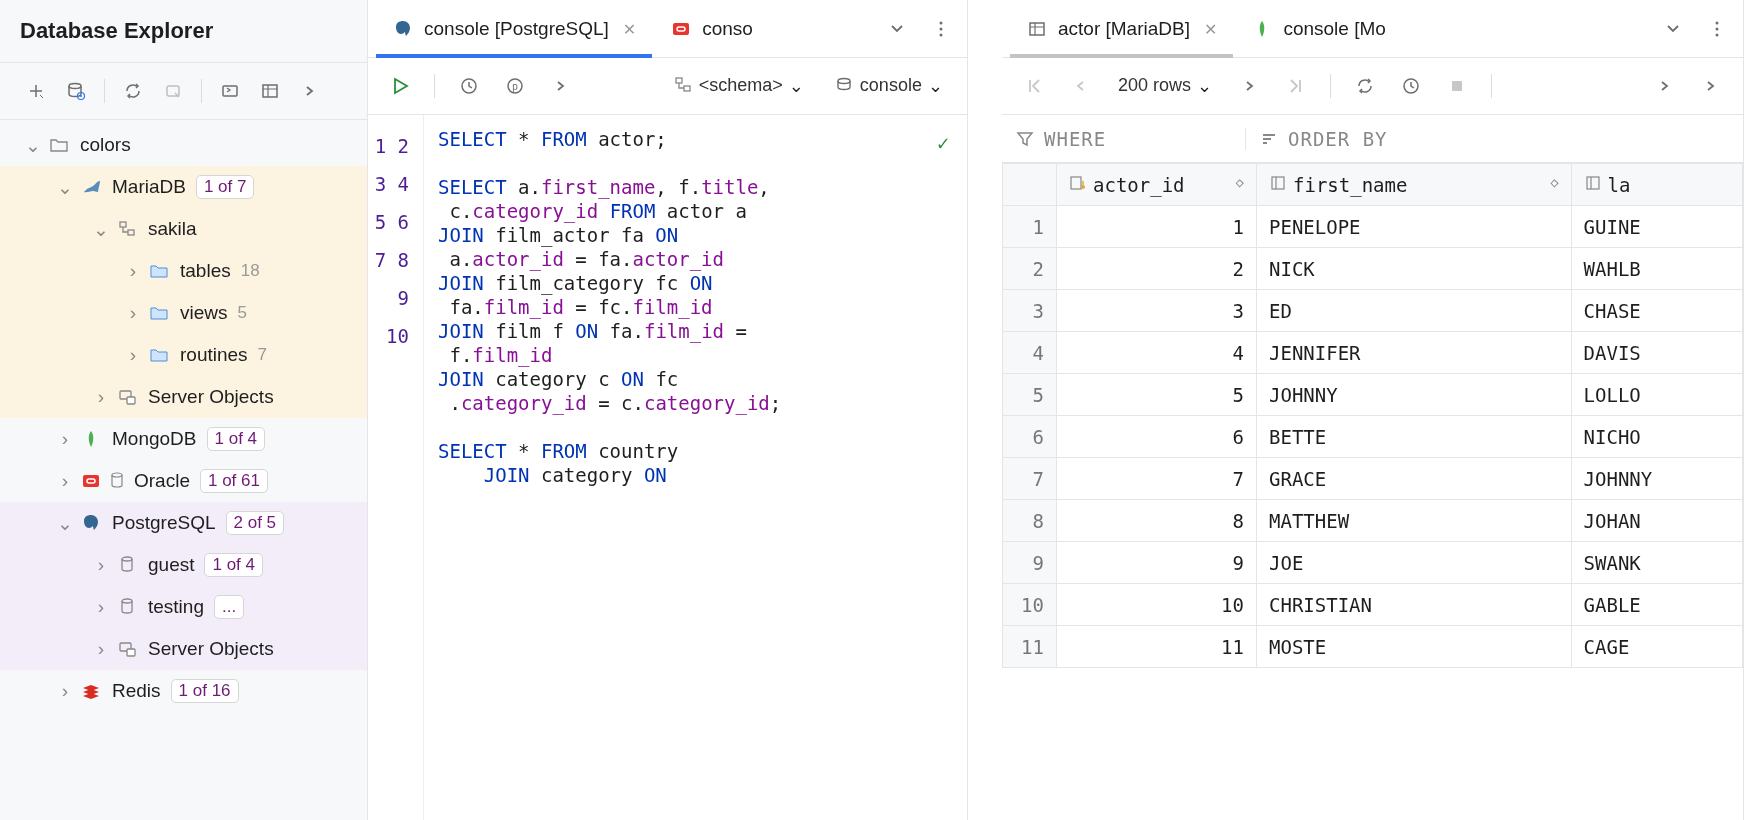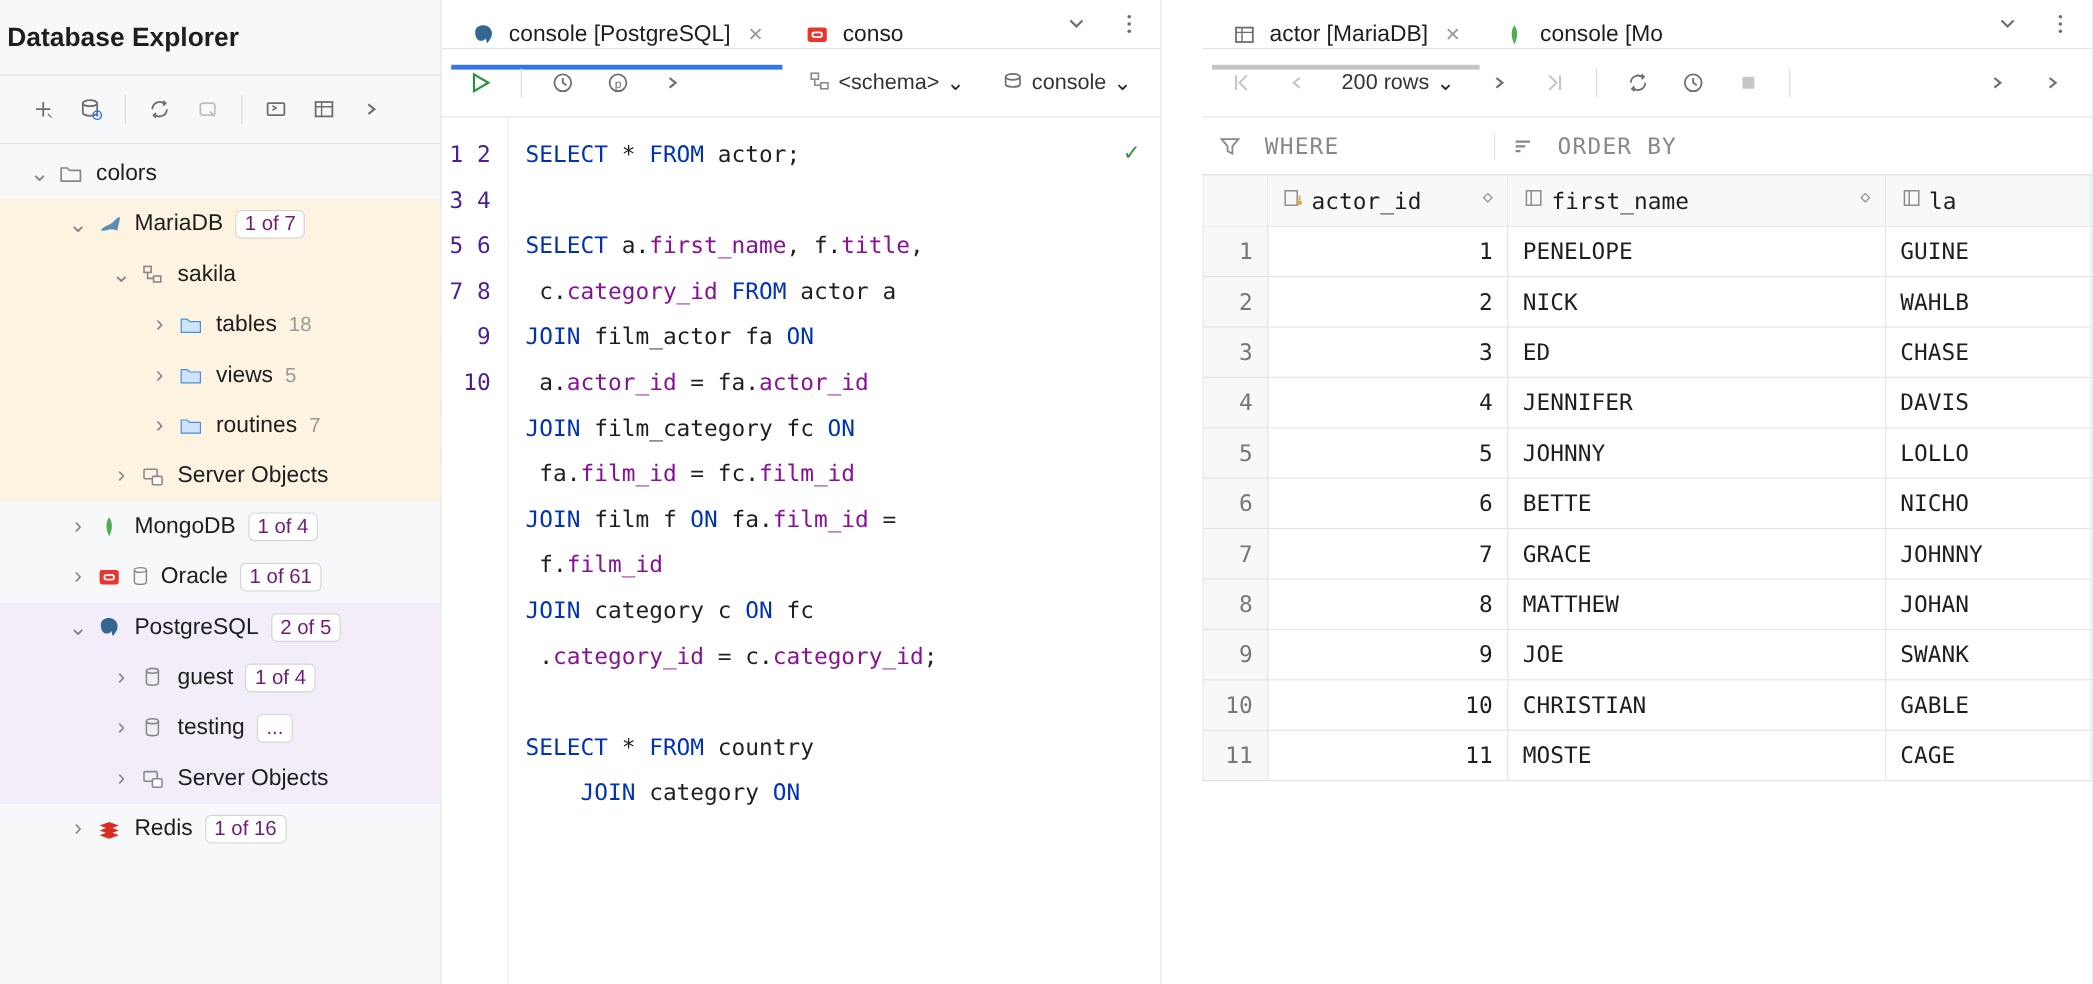--- a/index.html
+++ b/index.html
@@ -1,19 +1,19 @@
 <!DOCTYPE html>
 <html><head>
 <meta charset="utf-8">
 <style>
 * { margin: 0; padding: 0; box-sizing: border-box; }
 body { font-family: -apple-system, BlinkMacSystemFont, "Segoe UI", sans-serif; font-size: 14px; color: #1e1e1e; background: #fff; overflow: hidden; }
 .app { display: flex; width: 1744px; height: 820px; }
 .sidebar { width: 368px; border-right: 1px solid #e5e5e5; background: #f7f8fa; display: flex; flex-direction: column; }
-.sidebar-header { padding: 18px 6px; border-bottom: 1px solid #e5e5e5; }
+.sidebar-header { padding: 18px 20px; border-bottom: 1px solid #e5e5e5; }
 .sidebar-title { font-size: 22px; font-weight: 600; }
 .sidebar-toolbar { display: flex; align-items: center; gap: 4px; padding: 10px 18px; border-bottom: 1px solid #e5e5e5; height: 57px; }
 .icon-btn { width: 36px; height: 36px; display: inline-flex; align-items: center; justify-content: center; cursor: pointer; border-radius: 4px; color: #6e6e6e; }
 .divider-v { width: 1px; height: 24px; background: #dcdcdc; margin: 0 6px; }
 .tree { flex: 1; overflow: auto; padding-top: 4px; font-size: 19px; }
 .tree-row { display: flex; align-items: center; height: 42px; padding-left: 24px; cursor: pointer; white-space: nowrap; }
 .tree-row.l1 { padding-left: 56px; }
 .tree-row.l2 { padding-left: 92px; }
 .tree-row.l3 { padding-left: 124px; }
 .tree-row .chev { width: 18px; display: inline-flex; justify-content: center; color: #888; margin-right: 4px; }
@@ -22,41 +22,41 @@
 .tree-row .badge { margin-left: 10px; color: #701a75; font-size: 17px; padding: 1px 7px; border: 1px solid #d6d6d6; border-radius: 5px; background: #fff; }
 .tree-row .count { margin-left: 10px; color: #999; font-size: 17px; }
 .hl-orange { background: #fdf3e1; }
 .hl-purple { background: #f3edf9; }
 
 .main { flex: 1; display: flex; }
 .pane { display: flex; flex-direction: column; border-right: 1px solid #e5e5e5; }
 .pane.editor { width: 600px; }
 .pane.results { flex: 1; margin-left: 34px; }
 
-.tabbar { display: flex; height: 41px; border-bottom: 1px solid #e5e5e5; padding: 0 8px; gap: 2px; }
+.tabbar { display: flex; height: 58px; border-bottom: 1px solid #e5e5e5; padding: 0 8px; gap: 2px; }
 .tab { display: flex; align-items: center; gap: 10px; padding: 0 16px; height: 58px; cursor: pointer; font-size: 19px; white-space: nowrap; }
 .tab.active { border-bottom: 4px solid #3574f0; padding-top: 4px; }
 .tab .close { color: #999; font-size: 16px; margin-left: 4px; }
 .tab-overflow { display: flex; align-items: center; gap: 8px; margin-left: auto; }
 .tab .ico, .tab-ico { width: 22px; height: 22px; display: inline-flex; align-items: center; justify-content: center; }
 
 .toolbar2 { display: flex; align-items: center; height: 57px; padding: 0 14px; gap: 10px; border-bottom: 1px solid #e5e5e5; }
 .run-btn { color: #2a8f3c; }
 .tb-label { font-size: 18px; color: #333; }
 .dropdown { display: flex; gap: 6px; padding: 0 10px; cursor: pointer; font-size: 18px; }
 
 .editor-body { flex: 1; display: flex; overflow: hidden; position: relative; font-family: "SF Mono", Menlo, Consolas, monospace; font-size: 19px; }
 .gutter { width: 56px; text-align: right; color: #4c1d95; padding: 12px 14px 12px 0; line-height: 38px; border-right: 1px solid #eee; }
-.code { flex: 1; padding: 12px 0 12px 14px; line-height: 38px; white-space: pre; overflow: hidden; }
+.code { flex: 1; padding: 12px 0 12px 14px; line-height: 24px; white-space: pre; overflow: hidden; }
 .check { position: absolute; right: 18px; top: 16px; color: #2a8f3c; font-size: 20px; }
 .kw { color: #0033b3; }
 .col { color: #871094; }
 
 .filters { display: flex; align-items: center; height: 48px; border-bottom: 1px solid #e5e5e5; font-family: "SF Mono", Menlo, Consolas, monospace; font-size: 19px; }
-.filter-part { display: flex; align-items: center; gap: 20px; padding: 0 14px; color: #888; letter-spacing: 1px; }
+.filter-part { display: flex; align-items: center; gap: 10px; padding: 0 14px; color: #888; letter-spacing: 1px; }
 .filter-part.where { flex: 0 0 244px; border-right: 1px solid #e5e5e5; }
 .grid { flex: 1; overflow: hidden; font-family: "SF Mono", Menlo, Consolas, monospace; font-size: 19px; }
 .grid table { border-collapse: collapse; width: 100%; }
 .grid th, .grid td { border: 1px solid #e5e5e5; padding: 0 12px; height: 42px; text-align: left; white-space: nowrap; }
 .grid th { background: #f7f8fa; font-weight: 500; position: relative; }
 .grid .rownum { width: 54px; text-align: right; color: #777; background: #f7f8fa; border-right: 1px solid #e5e5e5; }
 .grid .idcol { text-align: right; width: 200px; }
 .grid th .sort { float: right; color: #888; font-size: 14px; }
 .grid th.corner { width: 54px; background: #f7f8fa; }
 .colhead-ico { margin-right: 6px; display: inline-flex; }

